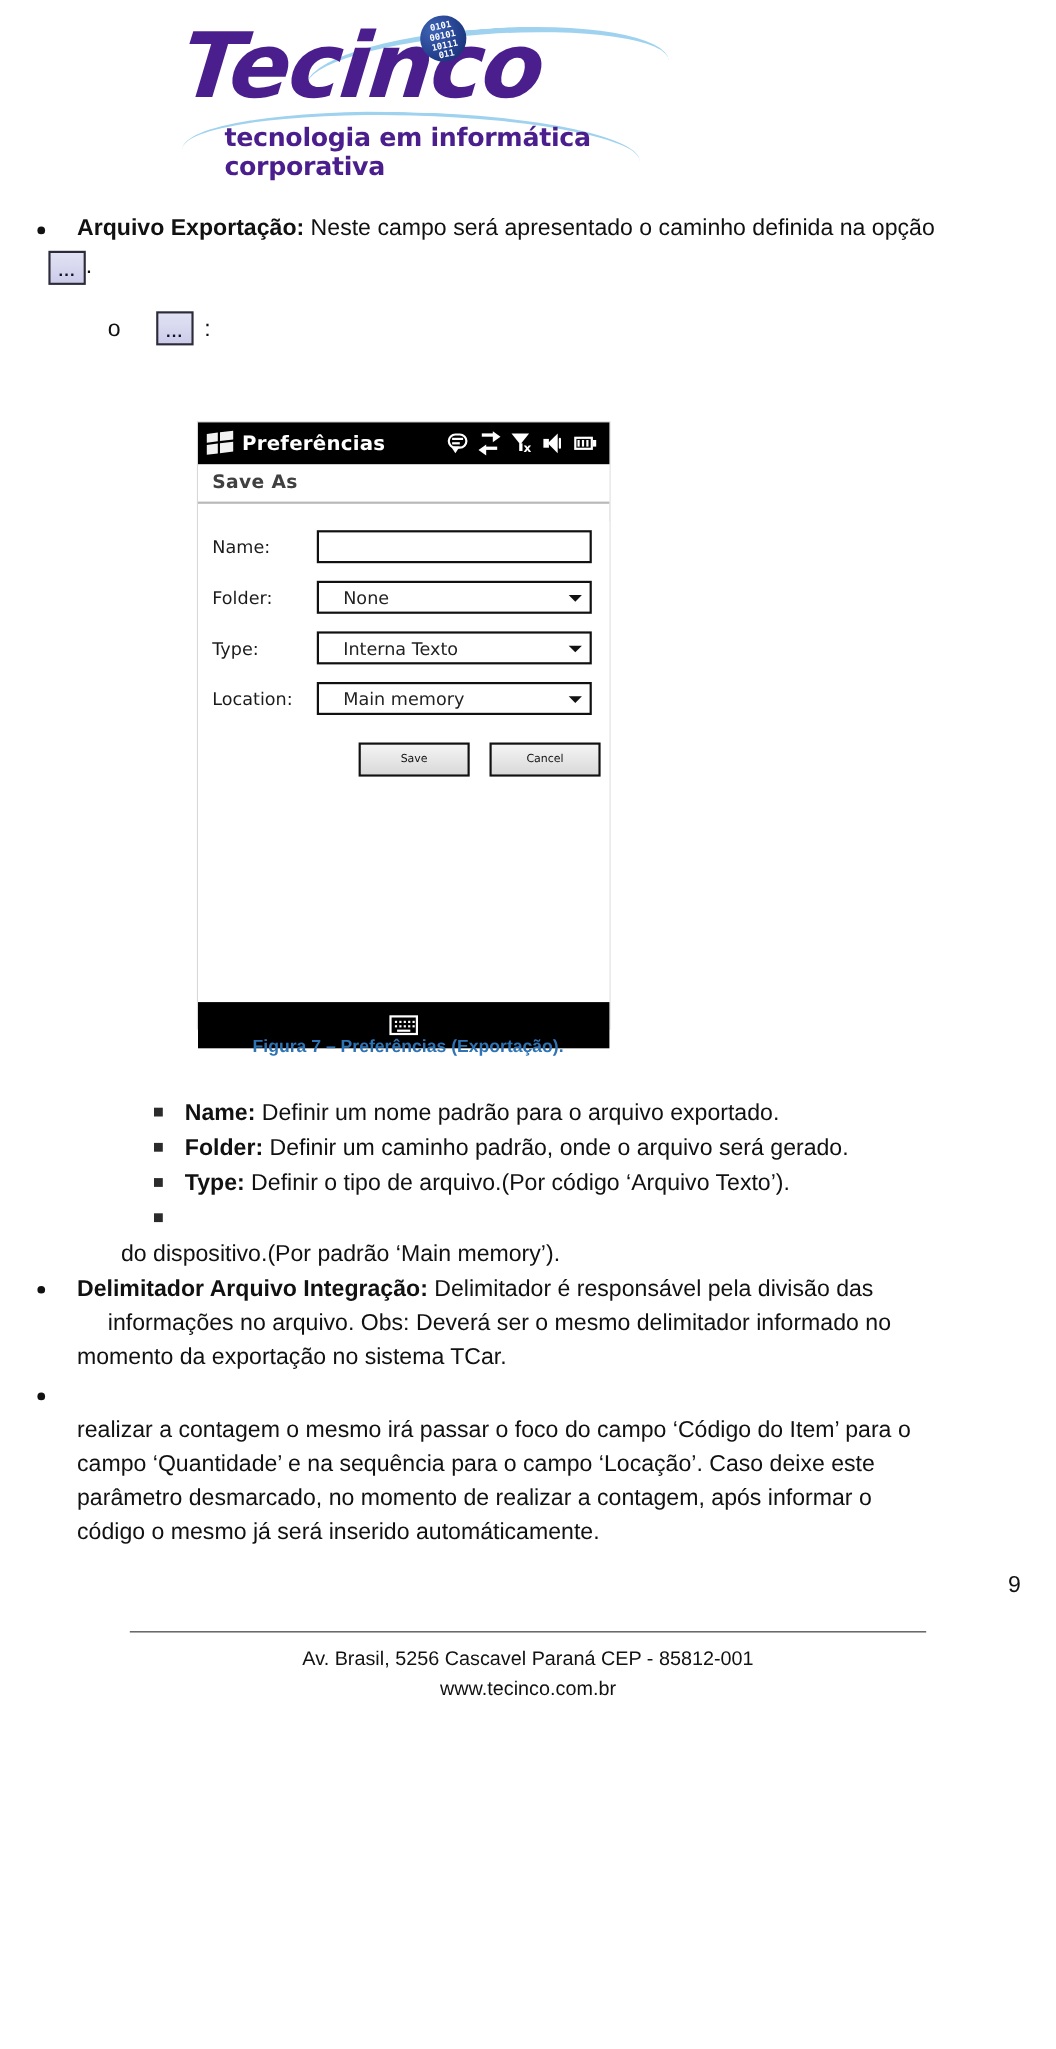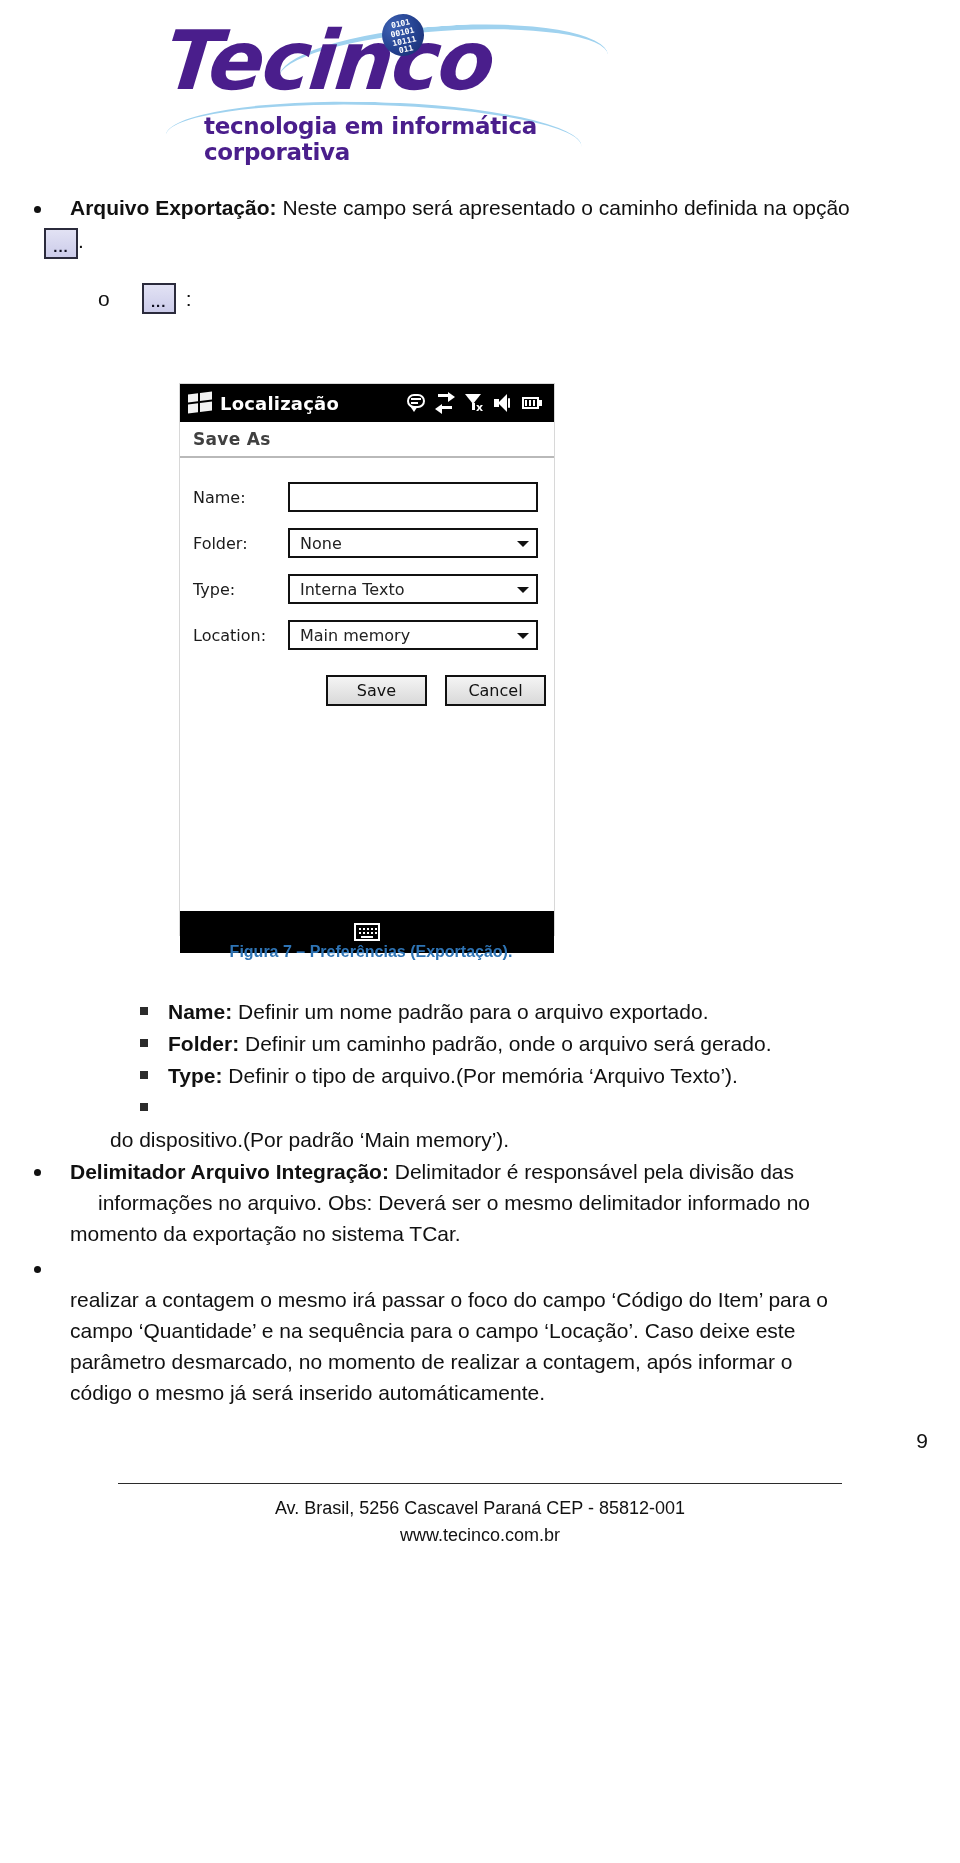--- a/index.html
+++ b/index.html
@@ -149,36 +149,36 @@
   }
   .dev-body{position:relative;height:479px;background:#fff;}
   .dev-row{display:flex;align-items:center;padding:0 16px 0 13px;height:46px;}
   .dev-label{
     width:95px;flex:0 0 95px;
     font-family:"DejaVu Sans", sans-serif;font-size:16px;color:#1b1b1b;
   }
   .dev-field{
     flex:1;height:30px;border:2px solid #111;background:#fff;
     display:flex;align-items:center;position:relative;box-sizing:border-box;
-    padding-left:10px;
+    padding-left:22px;
   }
   .dev-field span{
     font-family:"DejaVu Sans", sans-serif;font-size:16px;color:#222;
   }
   .caret{
     position:absolute;right:7px;top:11px;width:0;height:0;
     border-left:6px solid transparent;border-right:6px solid transparent;
     border-top:6px solid #111;
   }
   .dev-buttons{display:flex;gap:18px;padding-left:146px;margin-top:17px;}
   .dev-btn{
     width:101px;height:31px;border:2px solid #111;
     background:linear-gradient(180deg,#f4f4f4 0%,#d9d9d9 100%);
     display:flex;align-items:center;justify-content:center;
-    font-family:"DejaVu Sans", sans-serif;font-size:16px;color:#111;
+    font-family:"DejaVu Sans", sans-serif;font-size:10px;color:#111;
     box-sizing:border-box;
   }
   .dev-footerbar{
     position:absolute;left:0;bottom:0;width:100%;height:42px;background:#000;
     display:flex;align-items:center;justify-content:center;
   }
   .kbd{
     width:26px;height:18px;border:2px solid #fff;box-sizing:border-box;
     position:relative;background:#000;
   }
@@ -252,21 +252,21 @@
 
 <div class="device">
 
   <div class="dev-titlebar">
     <span class="win-flag">
       <b class="wf1"></b>
         <b class="wf2"></b>
         <b class="wf3"></b>
         <b class="wf4"></b>
     </span>
-    <span class="dev-title">Localização</span>
+    <span class="dev-title">Preferências</span>
     <span class="dev-icons">
       <span class="dicon ic-chat">
         <span class="bub"></span>
           <span class="l1"></span>
           <span class="l2"></span>
           <span class="tail"></span>
       </span>
       <span class="dicon ic-sync">
         <span class="ar1"></span>
           <span class="ah1"></span>
@@ -365,21 +365,21 @@
 <div class="sq-item" style="left:140px;top:1028px;width:800px;">
   <span class="sq" style="left:0;top:11px;"></span>
   <span style="display:inline-block;padding-left:28px;">
     <b class="b-strong">Folder:</b><span> Definir um caminho padrão, onde o arquivo será gerado.</span>
   </span>
 </div>
 
 <div class="sq-item" style="left:140px;top:1060px;width:800px;">
   <span class="sq" style="left:0;top:11px;"></span>
   <span style="display:inline-block;padding-left:28px;">
-    <b class="b-strong">Type:</b><span> Definir o tipo de arquivo.(Por memória ‘Arquivo Texto’).</span>
+    <b class="b-strong">Type:</b><span> Definir o tipo de arquivo.(Por código ‘Arquivo Texto’).</span>
   </span>
 </div>
 
 <div class="sq-item" style="left:140px;top:1092px;width:800px;">
   <span class="sq" style="left:0;top:11px;"></span>
 </div>
 <div class="para" style="left:110px;top:1124px;width:820px;">do dispositivo.(Por padrão ‘Main memory’).</div>
 
 <div class="para" style="left:34px;top:1156px;width:900px;">
   <span class="dot" style="left:0;top:13px;"></span>

